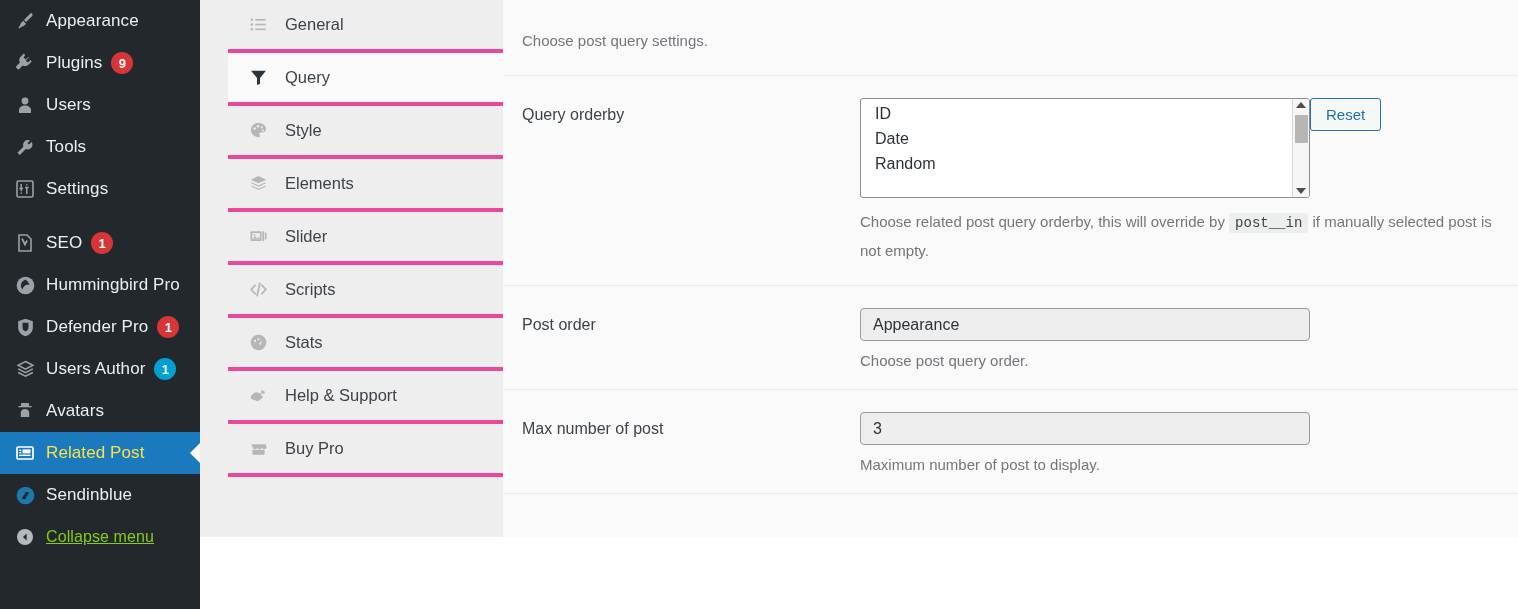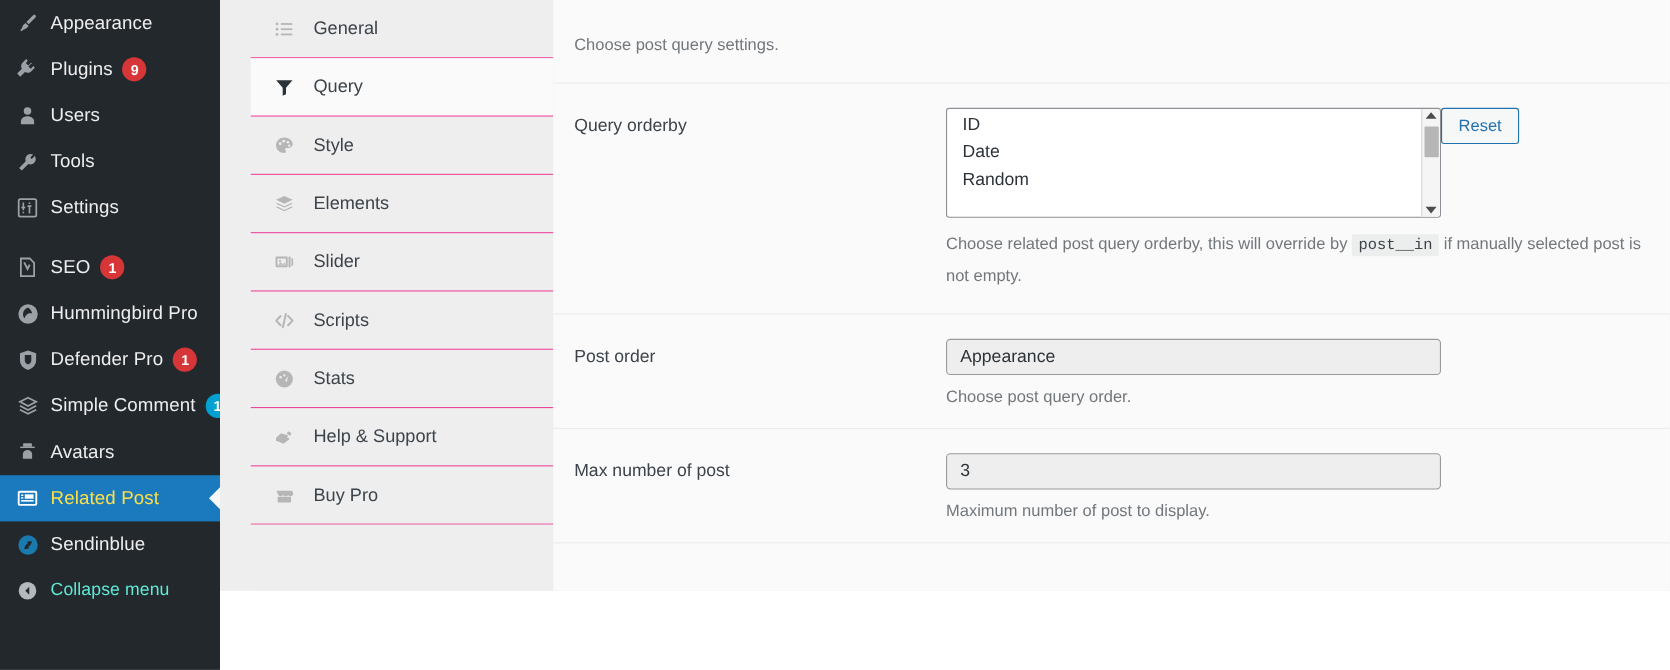--- a/index.html
+++ b/index.html
@@ -45,21 +45,21 @@
     border-right: 10px solid #f9f9f9;
   }
   .wp-ico {
     width: 26px; min-width: 26px;
     display: flex; align-items: center; justify-content: center;
     color: #9ba1a6;
     margin-right: 8px;
   }
   .wp-ico svg { display: block; }
   .wp-label { color: #eeeeee; font-size: 17px; letter-spacing: .1px; }
-  .wp-menu-item.muted .wp-label { color: #5eead4; font-size: 16px; }
+  .wp-menu-item.muted .wp-label { color: #84cc16; font-size: 16px; text-decoration: underline; }
   .wp-menu-item.muted .wp-ico { color: #b4b9be; }
   .wp-badge {
     margin-left: 9px;
     min-width: 22px; height: 22px;
     border-radius: 11px;
     background: #d63638; color: #fff;
     font-size: 13px; font-weight: 600;
     display: inline-flex; align-items: center; justify-content: center;
     padding: 0 6px;
   }
@@ -76,21 +76,21 @@
   
   .tabs-panel {
     position: absolute; left: 228px; top: 0;
     width: 275px; height: 537px;
     background: #eeeeee;
   }
   .tab-item {
     display: flex; align-items: center;
     height: 53px;
     padding-left: 13px;
-    border-bottom: 1px solid #ec4899;
+    border-bottom: 4px solid #ec4899;
     color: #3c434a;
     font-size: 16px;
     cursor: pointer;
   }
   .tab-item.active { background: #fafafa; }
   .tab-ico {
     width: 34px; min-width: 34px;
     display: flex; align-items: center; justify-content: center;
     color: #b6b6b6;
     margin-right: 10px;
@@ -307,21 +307,21 @@
     </div>
 
     <div class="wp-menu-item">
       <span class="wp-ico">
         <svg width="21" height="21" viewBox="0 0 20 20" fill="none" stroke="currentColor" stroke-width="1.5">
             <path d="M10 2.4L17 6l-7 3.6L3 6l7-3.6z"></path>
             <path d="M3 9.4l7 3.6 7-3.6"></path>
             <path d="M3 12.8l7 3.6 7-3.6"></path>
           </svg>
       </span>
-      <span class="wp-label">Simple Comment</span>
+      <span class="wp-label">Users Author</span>
       <span class="wp-badge blue">1</span>
     </div>
 
     <div class="wp-menu-item">
       <span class="wp-ico">
         <svg width="20" height="20" viewBox="0 0 20 20" fill="currentColor">
             <rect x="6" y="2" width="8" height="3.2" rx=".6"></rect>
             <rect x="3.4" y="5" width="13.2" height="1.3"></rect>
             <path d="M10 8c-2.4 0-4.2 1.6-4.2 3.6V16h8.4v-4.4C14.2 9.6 12.4 8 10 8z"></path>
           </svg>

